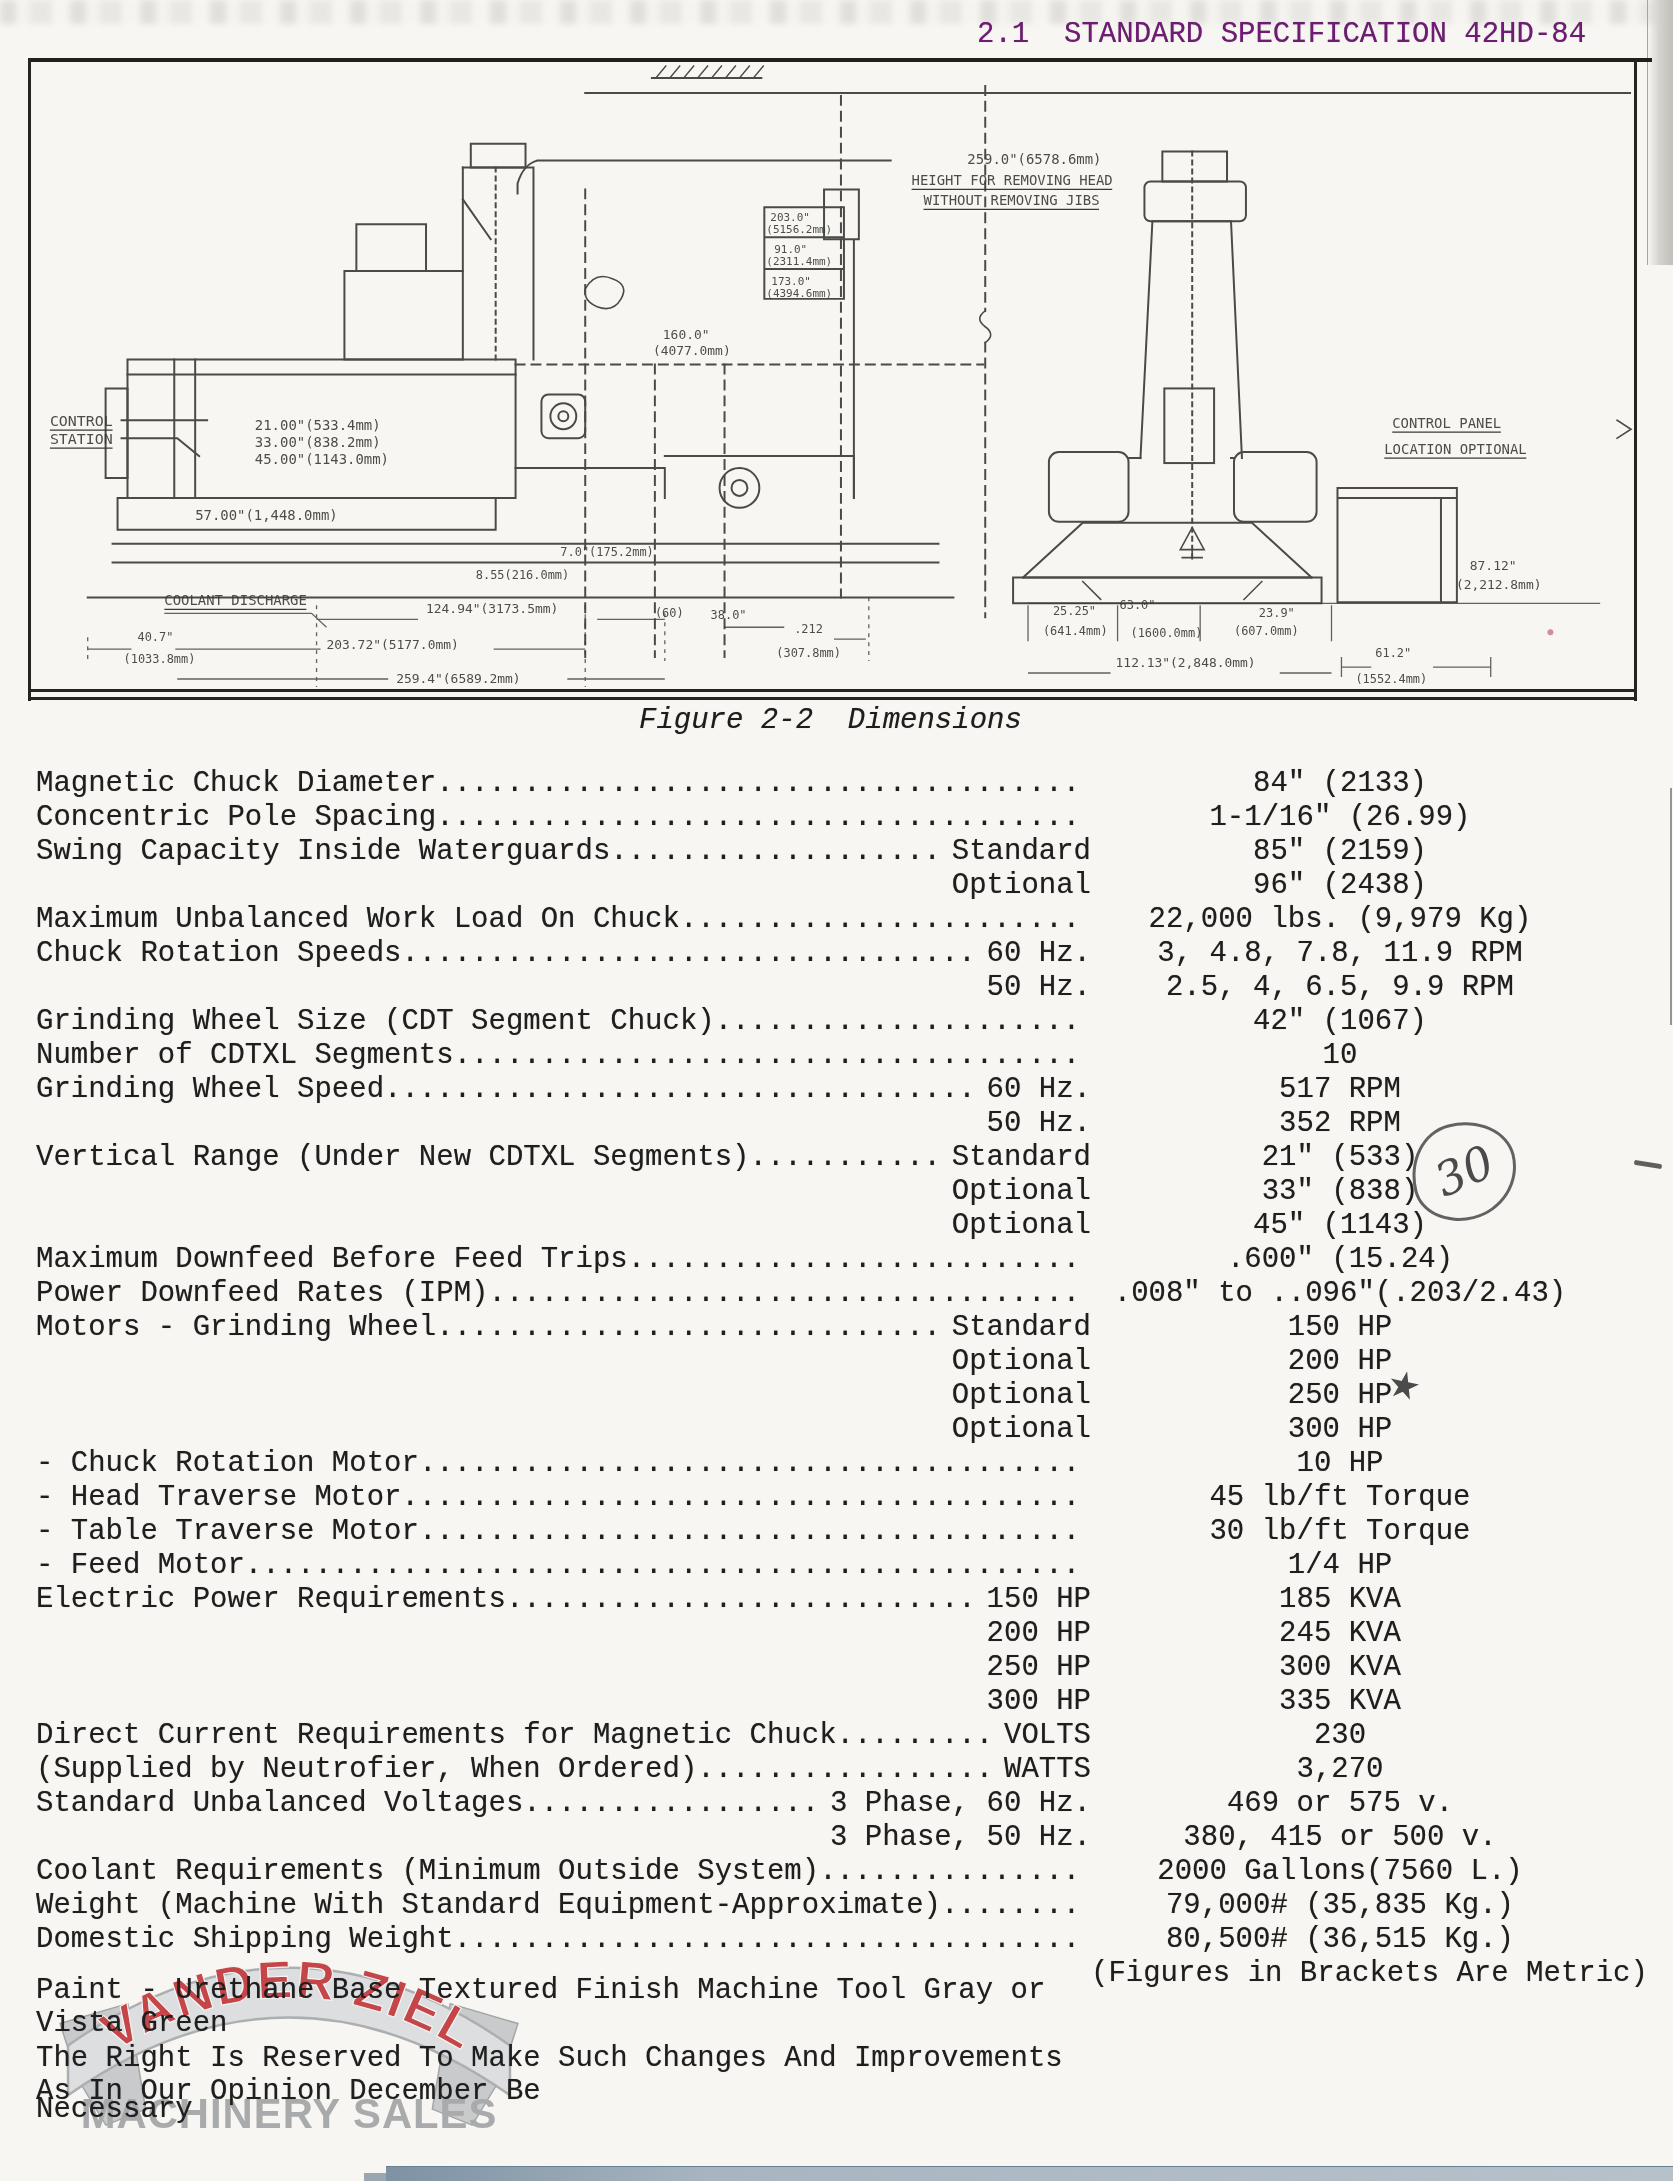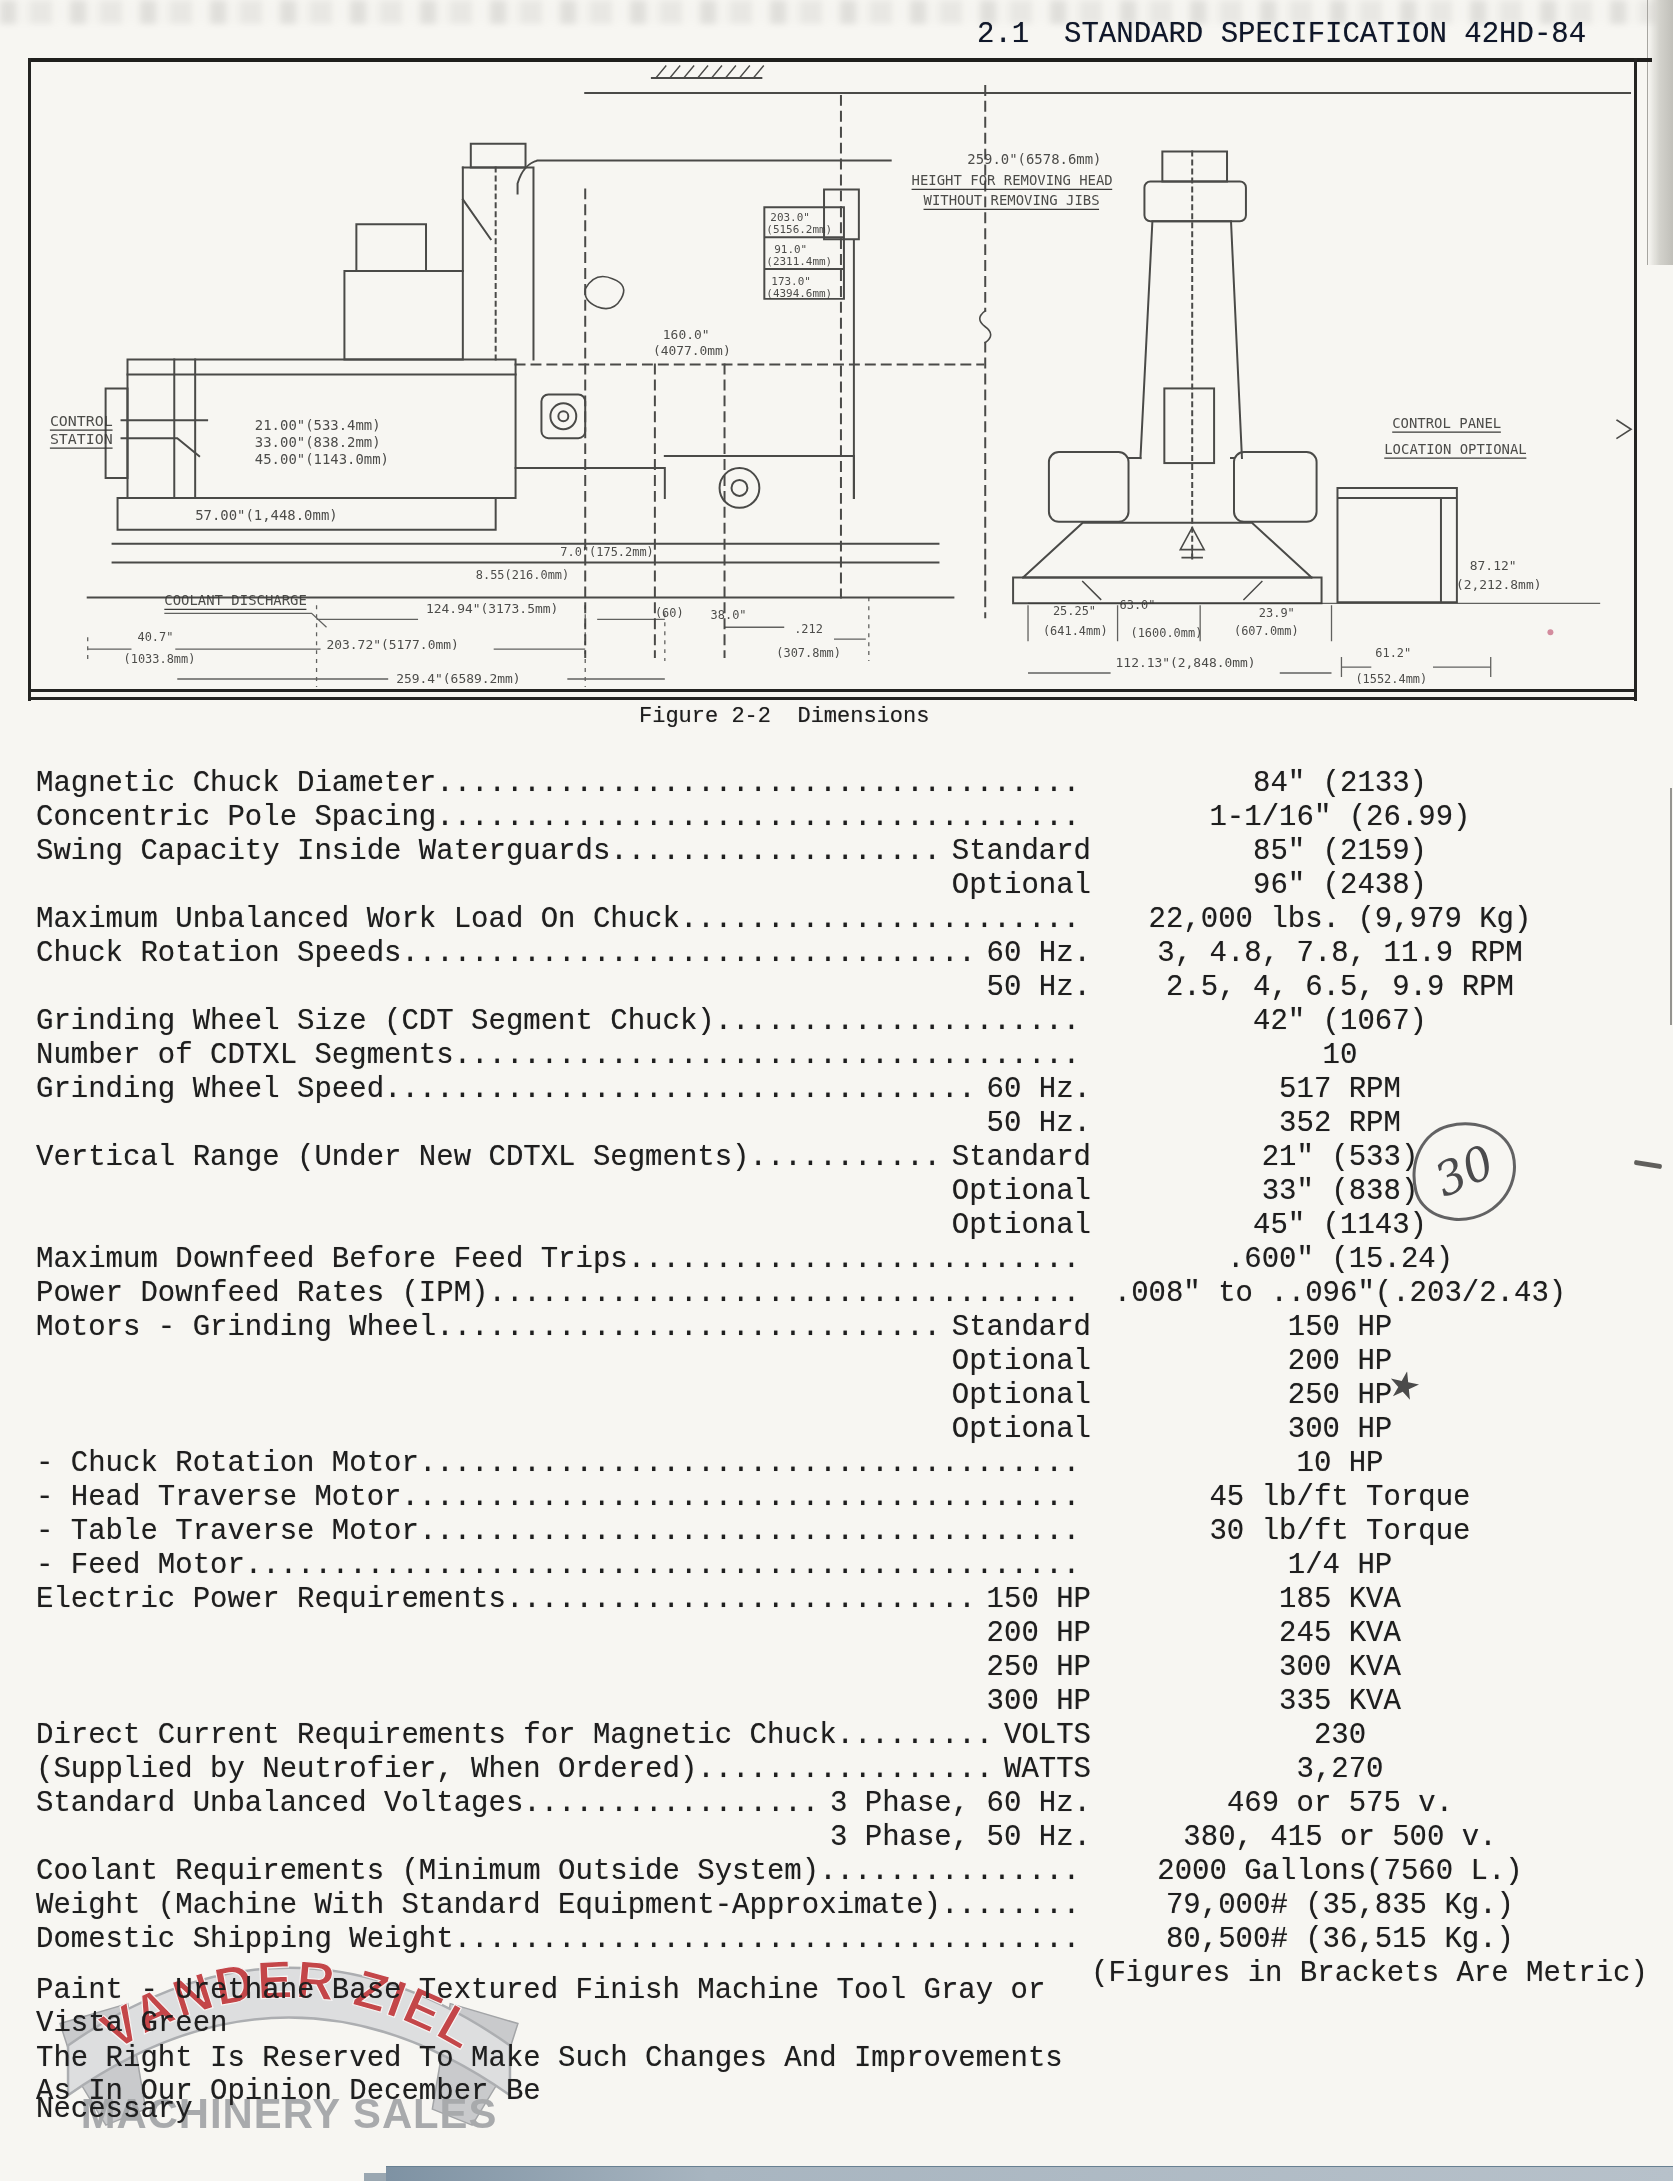--- a/index.html
+++ b/index.html
@@ -14,29 +14,29 @@
     background:repeating-linear-gradient(90deg, rgba(110,110,106,.30) 0 16px, rgba(190,190,184,.10) 16px 30px, rgba(135,135,130,.24) 30px 52px, rgba(205,205,198,.06) 52px 70px);}
   .edge-top-right{position:absolute;top:0;right:0;width:26px;height:265px;
     background:linear-gradient(90deg, rgba(200,199,193,0) 0, #d3d2cc 45%, #bfbeb8 100%);
     border-left:1px solid rgba(150,149,143,.6);}
   .edge-line-right{position:absolute;right:2px;top:788px;width:2px;height:237px;background:#45443f;opacity:.55;}
   .margin-dash{position:absolute;right:12px;top:1162px;width:28px;height:5px;background:#3a3a36;transform:rotate(9deg);border-radius:2px;opacity:.8;}
   .bottom-band{position:absolute;left:386px;right:0;bottom:0;height:14px;
     background:linear-gradient(90deg,#7e92a3,#a8b5c0 25%,#b7c1ca);border-top:1px solid #688092;}
   .bottom-nub{position:absolute;left:364px;bottom:0;width:22px;height:8px;background:#9aa7b1;}
   
-  .header-title{position:absolute;left:977px;top:18px;font-size:29px;white-space:pre;color:#0f172a;
+  .header-title{position:absolute;left:977px;top:18px;font-size:29px;white-space:pre;color:#701a75;
     text-shadow:0 0 0.7px rgba(30,30,30,.55);}
   .rule-top{position:absolute;left:28px;top:58px;width:1624px;height:4px;background:#1f1f1d;}
   .box-left{position:absolute;left:28px;top:58px;width:3px;height:643px;background:#242422;}
   .box-right{position:absolute;left:1634px;top:58px;width:3px;height:643px;background:#242422;}
   .box-bottom1{position:absolute;left:28px;top:689px;width:1609px;height:2.5px;background:#242422;}
   .box-bottom2{position:absolute;left:28px;top:697px;width:1609px;height:3px;background:#242422;}
-  .figure-caption{position:absolute;left:639px;top:704px;font-size:22px;white-space:pre;color:#1d1d1d;
-    text-shadow:0 0 0.7px rgba(30,30,30,.5);}
+  .figure-caption{position:absolute;left:639px;top:704px;font-size:29px;white-space:pre;color:#1d1d1d;
+    text-shadow:0 0 0.7px rgba(30,30,30,.5);font-style:italic;}
   .figure-svg{position:absolute;left:28px;top:60px;filter:blur(0.3px) contrast(1.02);}
   .figure-svg .ink{stroke:#2e2e2c;stroke-width:2;fill:none;opacity:.85;stroke-linecap:square;}
   .figure-svg .thin{stroke:#3e3e3c;stroke-width:1.3;fill:none;opacity:.8;}
   .figure-svg .dsh{stroke-dasharray:9 7;}
   .figure-svg .dsh2{stroke-dasharray:4 5;}
   .figure-svg text{font-family:"DejaVu Sans Mono",monospace;fill:#3b3b39;opacity:.9;}
   
   .spec-list{position:absolute;left:36px;top:766px;width:1602px;z-index:2;}
   .spec-row{display:flex;height:34px;align-items:center;font-size:29px;
     text-shadow:0 0 0.7px rgba(30,30,30,.5);color:#1e1e1e;}

